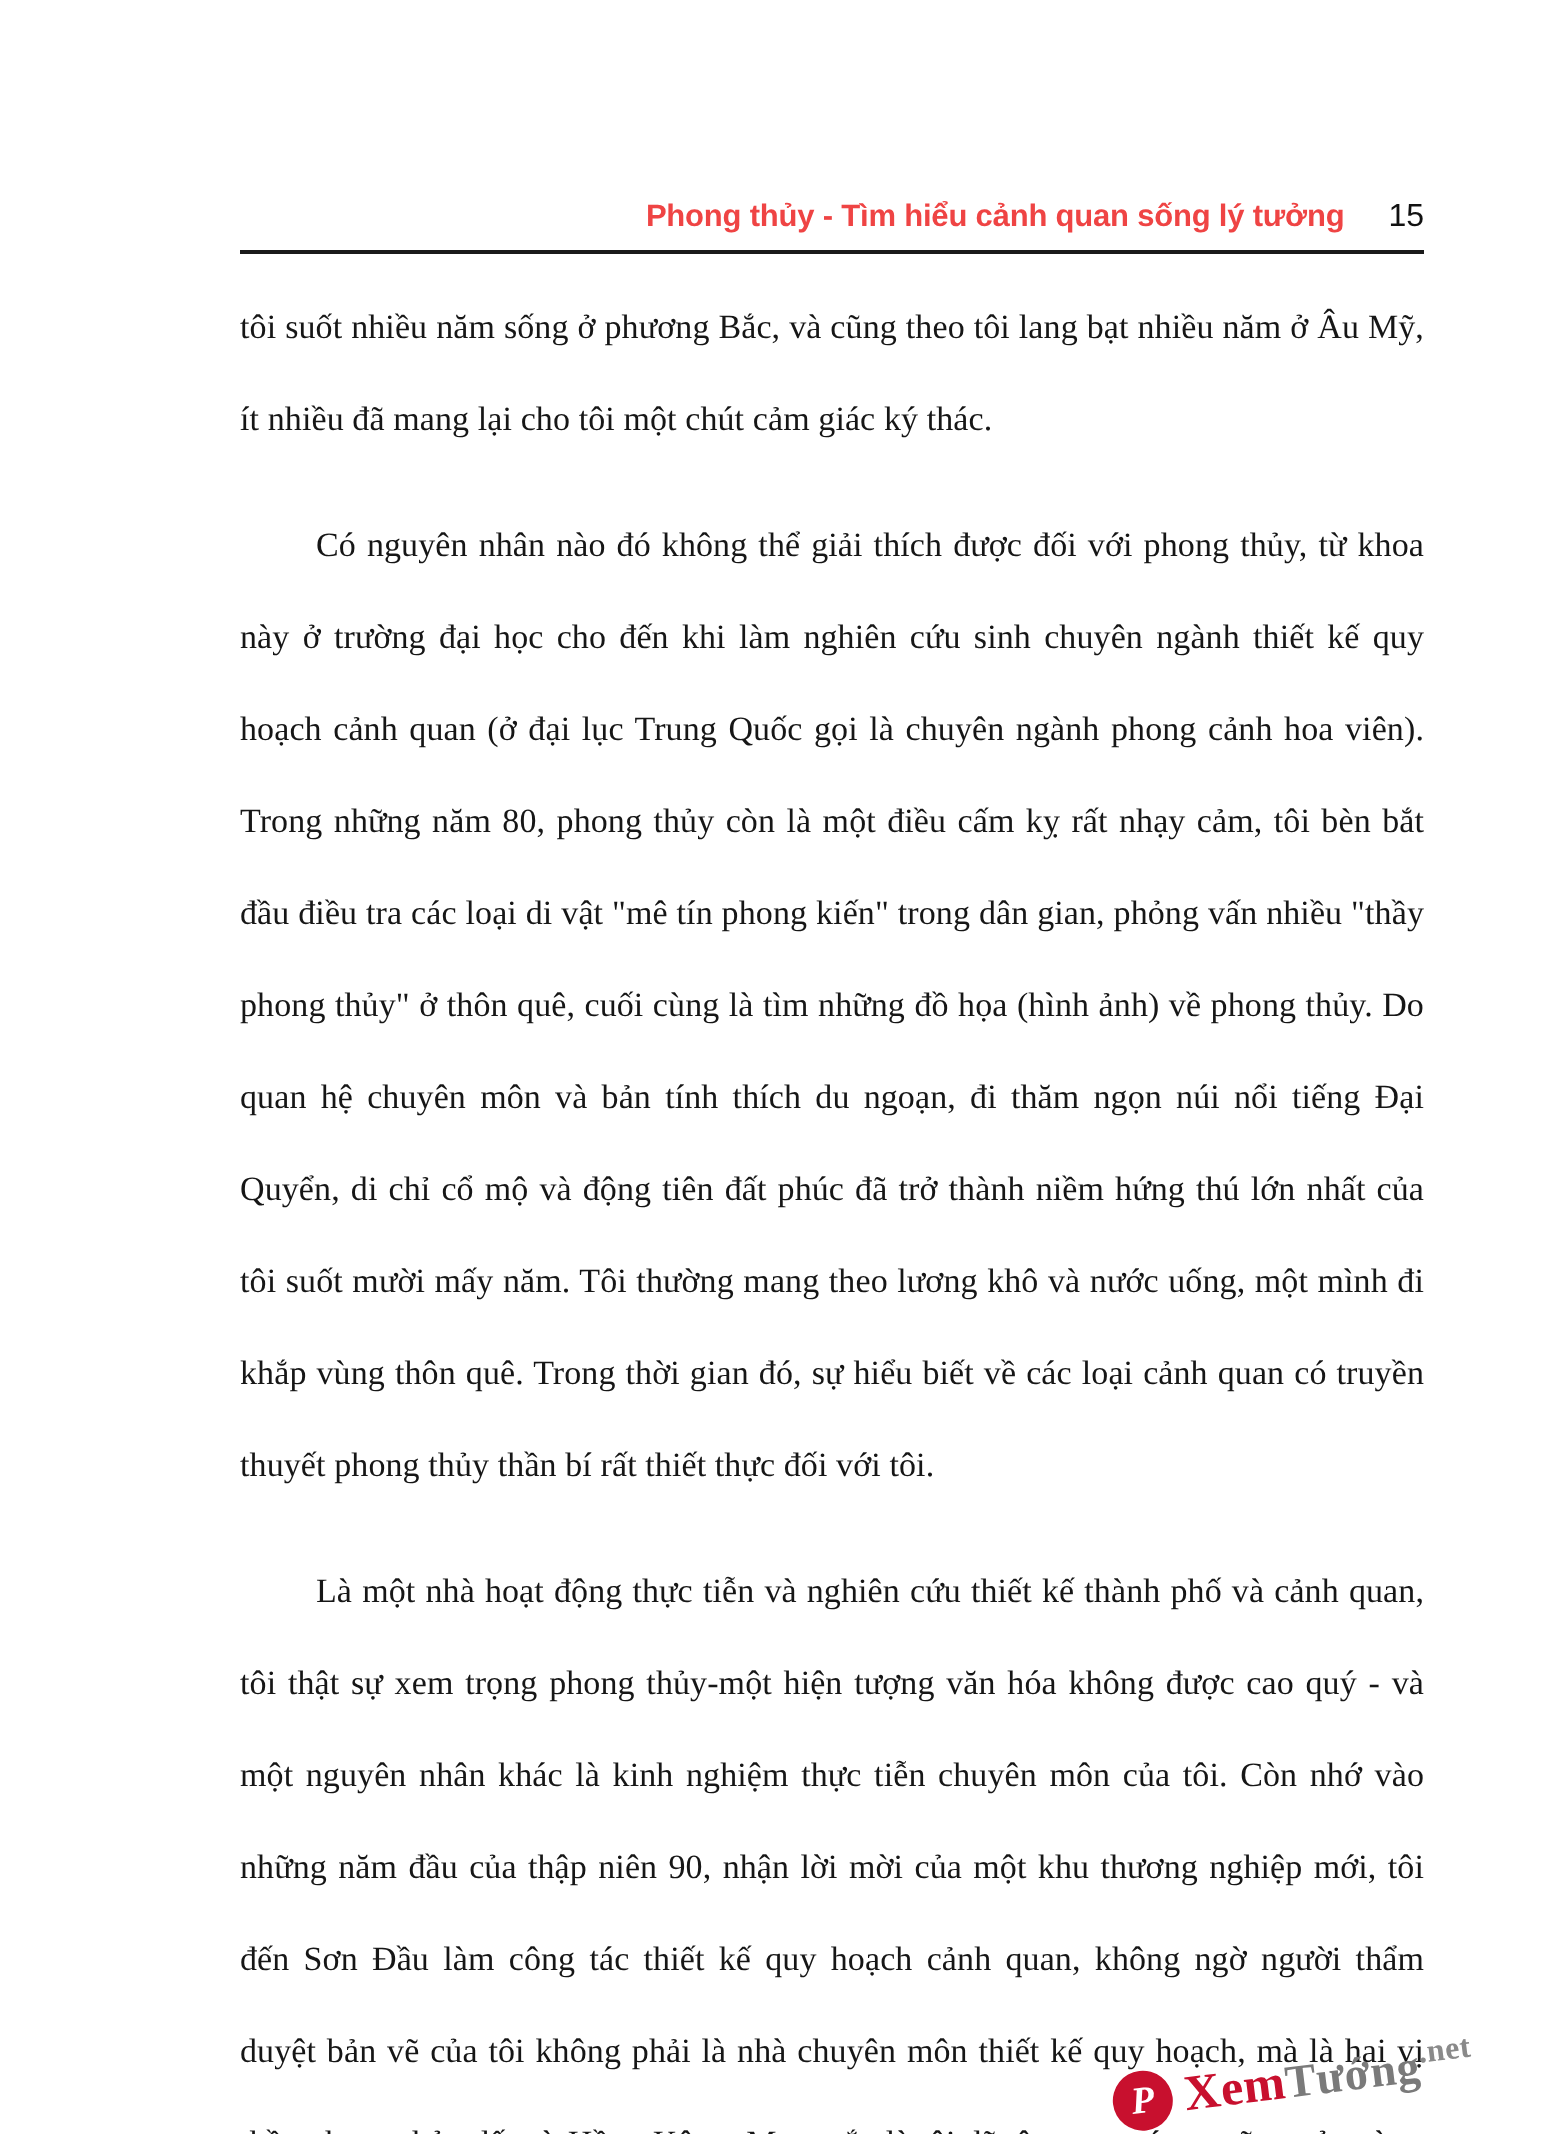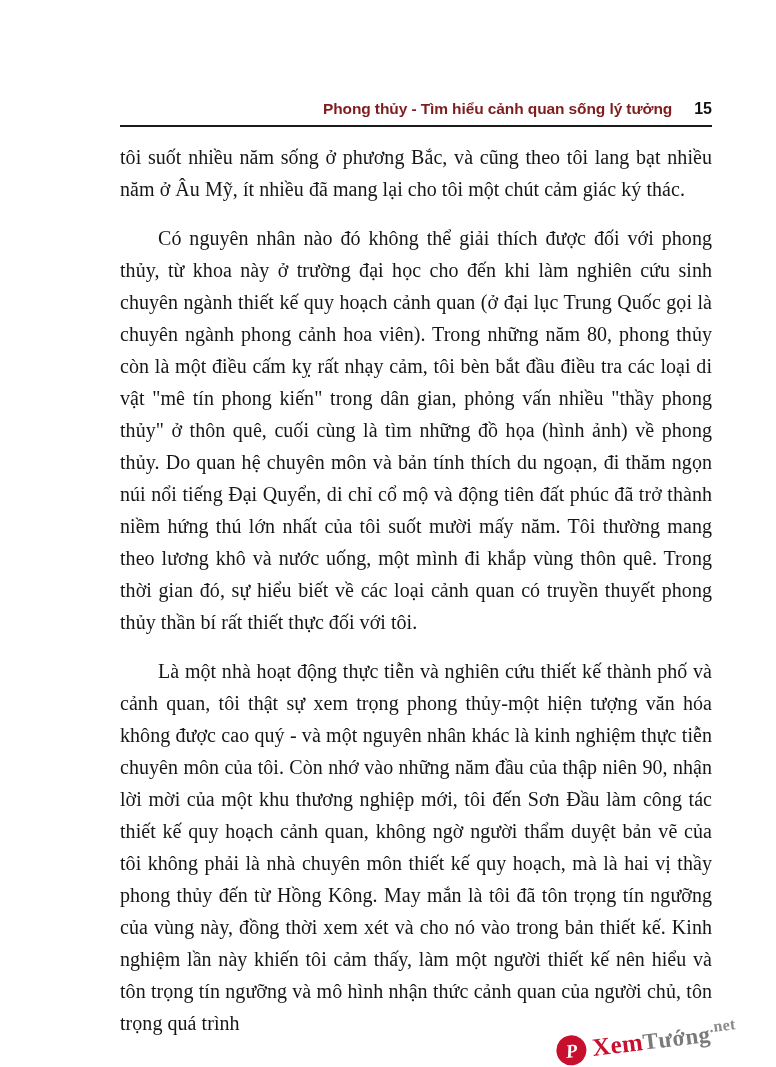--- a/index.html
+++ b/index.html
@@ -28,48 +28,48 @@
     display: flex;
     align-items: baseline;
     justify-content: flex-end;
     gap: 22px;
   }
   .header-title {
     font-family: "Liberation Sans", sans-serif;
     font-weight: bold;
     font-size: 15.5px;
     letter-spacing: -0.1px;
-    color: #7f1d1d;
+    color: #ef4444;
     white-space: nowrap;
     text-align: right;
   }
   .header-pageno {
     font-family: "Liberation Sans", sans-serif;
-    font-weight: bold;
+    font-weight: normal;
     font-size: 16px;
     color: #111111;
   }
   .header-rule {
     position: absolute;
     top: 125px;
     left: 120px;
     right: 64px;
     height: 2px;
     background: #1a1a1a;
   }
   .body-text {
     position: absolute;
     top: 141px;
     left: 120px;
     width: 592px;
   }
   .body-text p {
     margin: 0 0 0 0;
-    font-size: 20px;
-    line-height: 32px;
+    font-size: 17px;
+    line-height: 46px;
     text-align: justify;
     text-justify: inter-word;
     color: #161616;
     letter-spacing: 0.05px;
   }
   .body-text p.indent {
     text-indent: 38px;
   }
   .body-text p + p {
     margin-top: 17px;

